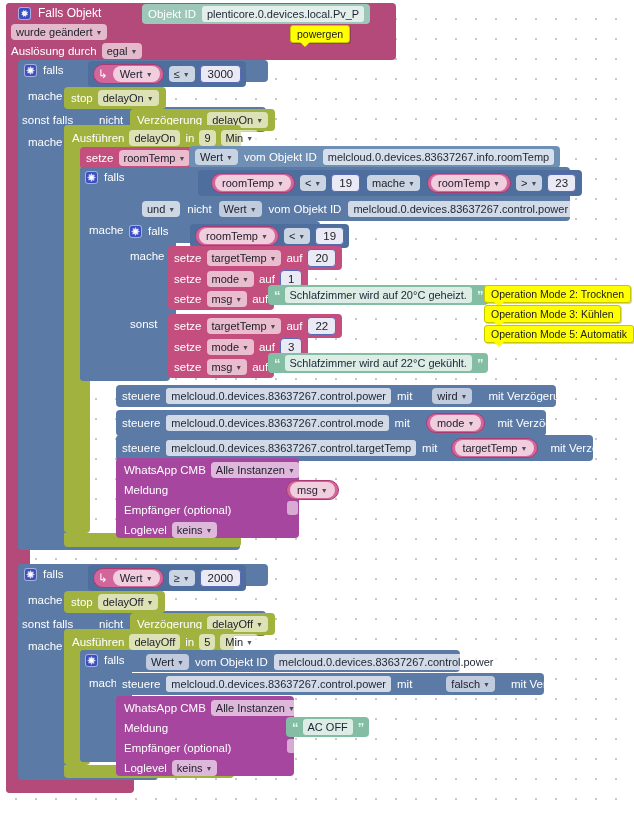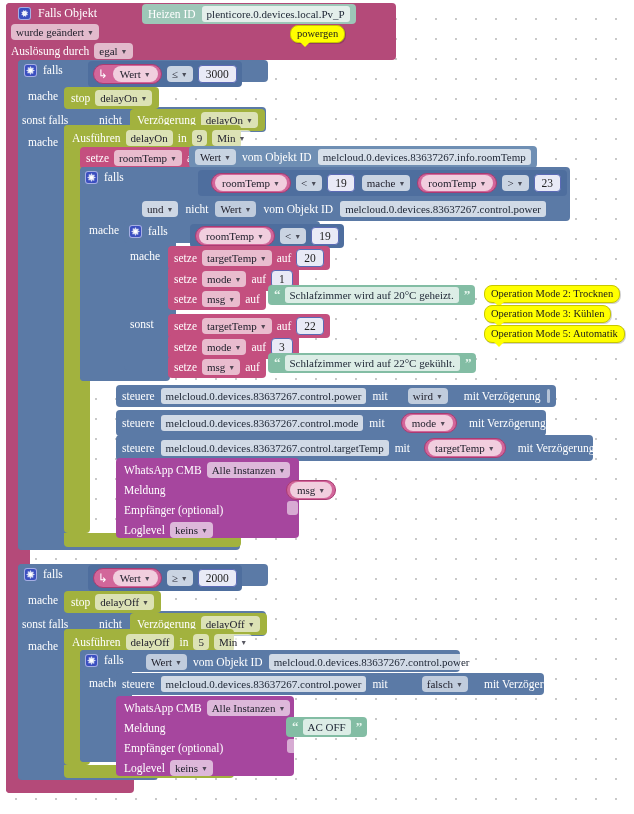--- a/index.html
+++ b/index.html
@@ -12,21 +12,20 @@
     overflow:hidden;
     position:relative;
   }
   
   #workspace{
     position:absolute;inset:0;
     background-color:#ffffff;
     background-image:radial-gradient(circle, #c9c9c9 0.8px, transparent 0.9px);
     background-size:20px 20px;
     background-position:6px 9px;
-    font-family:Liberation Serif, serif;
   }
   .abs{position:absolute;}
 
   
   .blk{position:absolute;border-radius:4px;box-sizing:border-box;}
   .row{display:flex;align-items:center;gap:5px;white-space:nowrap;}
   .lbl{color:#fff;font-size:11.5px;line-height:14px;white-space:nowrap;}
 
   
   .fld{
@@ -74,21 +73,21 @@
     padding:1px 5px;font-size:11px;line-height:14px;white-space:nowrap;
   }
   .boolhole{
     width:11px;height:14px;border-radius:3px;background:rgba(255,255,255,.55);
   }
   .quote{color:#e9f7ef;font-size:13px;font-weight:bold;letter-spacing:-1px;}
 
   
   .comment{
     position:absolute;background:#ffff00;border:1px solid #c7c700;
-    border-radius:8px;color:#1b1b1b;font-size:10.5px;line-height:14px;
+    border-radius:3px;color:#1b1b1b;font-size:10.5px;line-height:14px;
     padding:1px 6px;white-space:nowrap;
     box-shadow:1px 1px 0 rgba(0,0,0,.18);
   }
   .comment:after{
     content:"";position:absolute;left:9px;bottom:-5px;
     border-left:5px solid transparent;border-right:5px solid transparent;
     border-top:5px solid #ffff00;
   }
 </style>
 </head>
@@ -104,21 +103,21 @@
     <span class="gear">
       <svg width="9" height="9" viewBox="0 0 16 16">
           <path fill="#fff" d="M8 5.2A2.8 2.8 0 1 0 8 10.8 2.8 2.8 0 0 0 8 5.2zm0 4.2A1.4 1.4 0 1 1 8 6.6a1.4 1.4 0 0 1 0 2.8z"></path>
           <path fill="#fff" d="M14 9.1l-1.2-.3a4.9 4.9 0 0 0 0-1.6L14 6.9l-.6-2-1.2.4a4.9 4.9 0 0 0-1.1-1.1l.4-1.2-2-.6-.3 1.2a4.9 4.9 0 0 0-1.6 0L7.1 2.4l-2 .6.4 1.2a4.9 4.9 0 0 0-1.1 1.1L3.2 4.9l-.6 2 1.2.3a4.9 4.9 0 0 0 0 1.6l-1.2.3.6 2 1.2-.4a4.9 4.9 0 0 0 1.1 1.1l-.4 1.2 2 .6.3-1.2a4.9 4.9 0 0 0 1.6 0l.3 1.2 2-.6-.4-1.2a4.9 4.9 0 0 0 1.1-1.1l1.2.4.6-2z" opacity=".85"></path>
         </svg>
     </span>
     <span class="lbl" style="font-size:12px">Falls Objekt</span>
   </div>
 
   <div class="blk abs row" style="left:142px;top:4px;background:#9dc7b8;padding:2px 6px;gap:6px;border-radius:4px;">
-    <span class="lbl">Heizen ID</span>
+    <span class="lbl">Objekt ID</span>
     <span class="objpill">plenticore.0.devices.local.Pv_P</span>
   </div>
 
   <div class="abs" style="left:11px;top:24px;">
     <span class="fld">
       <span>wurde geändert</span>
         <span class="caret">▼</span>
     </span>
   </div>
 

